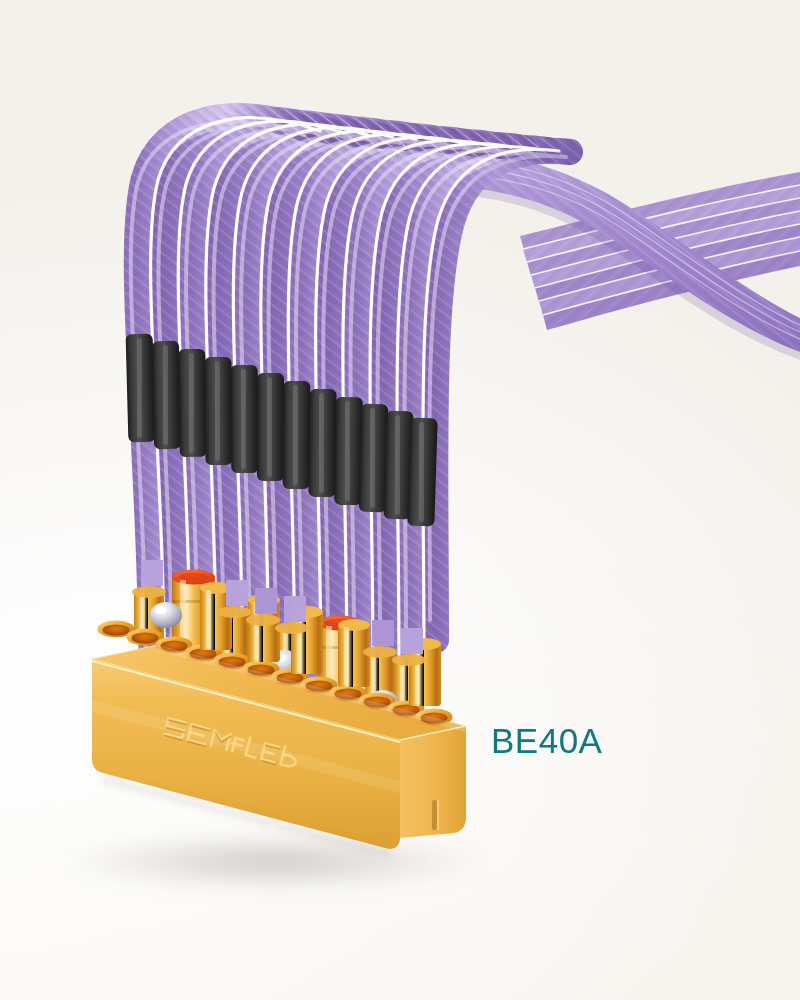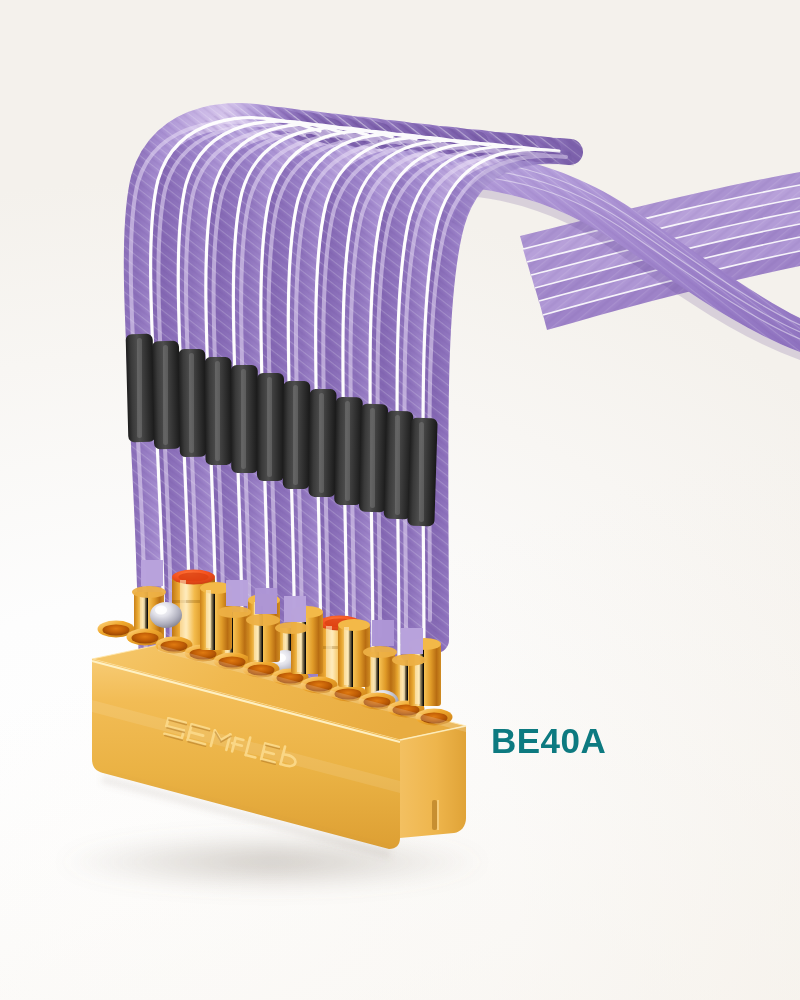--- a/index.html
+++ b/index.html
@@ -36,21 +36,21 @@
     height: 1000px;
   }
 
   
   #product-label {
     position: absolute;
     left: 491px;
     top: 723px;
     font-family: "Liberation Sans", sans-serif;
     font-size: 35px;
-    font-weight: bold;
+    font-weight: normal;
     letter-spacing: 0.5px;
     color: #0d7a80;
     line-height: 1;
     white-space: nowrap;
     user-select: none;
   }
 </style>
 </head>
 <body>
 

